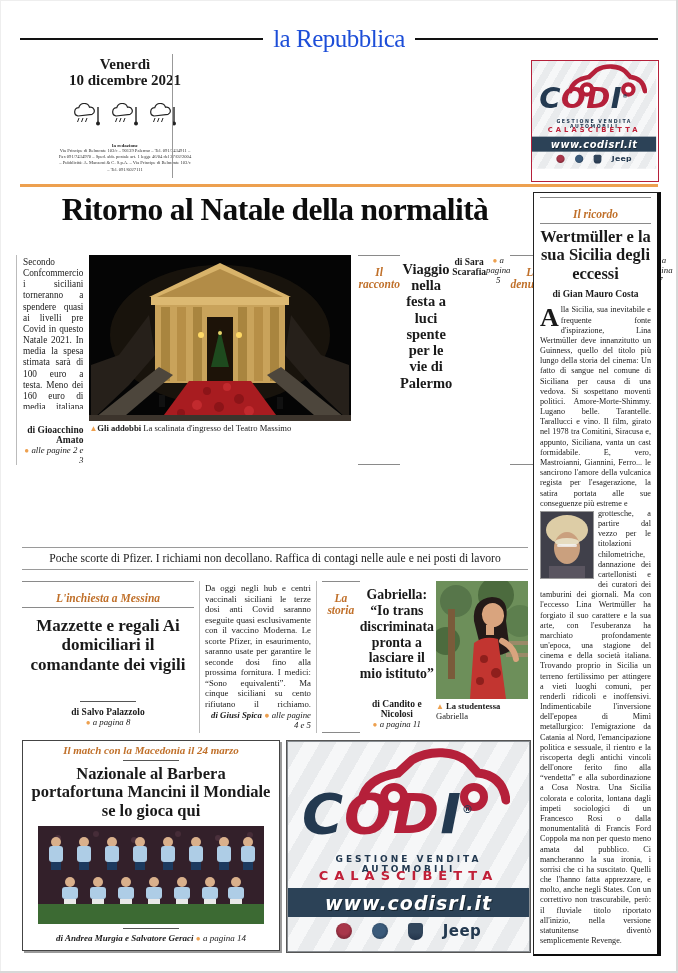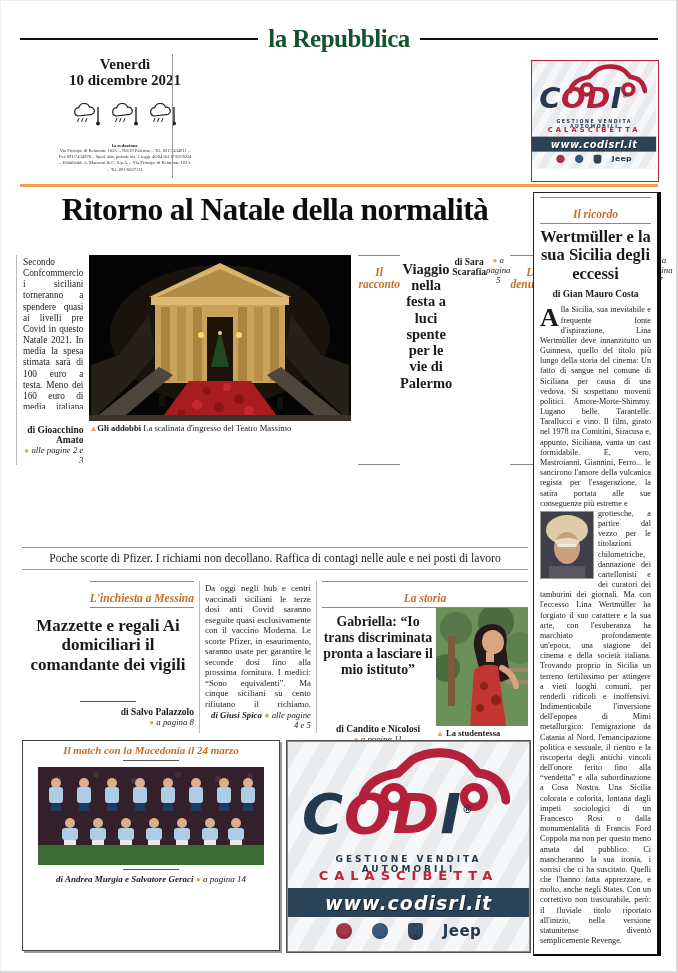--- a/index.html
+++ b/index.html
@@ -1,20 +1,20 @@
 <!DOCTYPE html>
 <html><head>
 <meta charset="utf-8">
 <style>
   html,body{margin:0;padding:0;background:#ffffff;}
   .paper{position:relative;width:678px;height:973px;background:#fff;font-family:"Liberation Serif","DejaVu Serif",serif;color:#1a1a1a;overflow:hidden;box-shadow:inset -2px -2px 0 #d8d8d8, inset 1px 1px 0 #eee;}
   
   .brand-row{position:absolute;top:28px;left:20px;right:20px;height:22px;display:flex;align-items:center;gap:10px;}
   .brand-row .bline{flex:1;border-top:2px solid #121212;}
-  .brand{font-size:25px;font-weight:700;letter-spacing:-.5px;white-space:nowrap;color:#14532d;}
+  .brand{font-size:25px;font-weight:400;letter-spacing:-.5px;white-space:nowrap;color:#1d4ed8;}
   .masthead{position:absolute;top:54px;left:20px;right:20px;height:128px;}
   .date-box{position:absolute;left:38px;top:2px;width:134px;text-align:center;}
   .day{font-size:15px;font-weight:bold;}
   .date{font-size:15px;font-weight:bold;margin-top:-1px;}
   .weather{display:flex;justify-content:center;gap:8px;margin-top:14px;}
   .redaction{margin-top:16px;text-align:center;}
   .red-h{display:block;font-size:5px;font-weight:bold;}
   .red-t{display:block;font-size:4.6px;line-height:1.35;color:#333;}
   .vdiv{position:absolute;left:152px;top:0;height:124px;border-left:1px solid #999;}
   .city{position:absolute;left:160px;width:350px;top:2px;text-align:center;font-size:88px;font-weight:bold;letter-spacing:-2px;line-height:1.05;color:#0d0d0d;}
@@ -69,27 +69,27 @@
   .ricordo-head{font-size:16.5px;font-weight:bold;text-align:center;line-height:1.12;margin:4px 0 6px;}
   .ricordo .byline{margin-bottom:6px;}
   .ricordo-body{font-size:8.2px;line-height:1.24;text-align:justify;}
   .dropcap{float:left;font-size:26px;line-height:.85;font-weight:bold;padding:2px 2px 0 0;}
   .wm-photo{float:left;width:52px;height:66px;margin:2px 4px 2px 0;border:1px solid #999;}
   
   .covid-head{position:absolute;top:466px;left:22px;width:506px;text-align:center;font-size:33px;font-weight:bold;letter-spacing:-.8px;line-height:1.1;color:#0d0d0d;}
   .covid-subwrap{position:absolute;top:547px;left:22px;width:506px;}
   .covid-sub{font-size:11.6px;text-align:center;white-space:nowrap;padding:4px 0;}
   .row-covid{position:absolute;top:581px;left:22px;width:506px;height:152px;display:flex;}
-  .col-inch{width:172px;display:flex;flex-direction:column;align-items:flex-end;}
+  .col-inch{width:172px;display:flex;flex-direction:column;}
   .inch-head{font-size:17px;font-weight:bold;text-align:center;line-height:1.14;margin-top:8px;flex:0 0 auto;}
   .col-mid{width:106px;border-left:1px solid #bbb;border-right:1px solid #bbb;margin:0 5px;padding:2px 5px 0;display:flex;flex-direction:column;}
   .col-mid .txt{flex:1;overflow:hidden;font-size:8.8px;line-height:1.2;text-align:justify;}
   .col-mid .sig{font-size:8.8px;text-align:right;padding:2px 0 3px;}
   .col-mid .sig b{font-weight:bold;font-style:italic;}
-  .col-storia{flex:1;display:flex;flex-direction:column;}
+  .col-storia{flex:1;display:flex;flex-direction:row;}
   .storia-inner{display:flex;gap:2px;flex:1;}
   .storia-left{flex:1;display:flex;flex-direction:column;}
   .storia-head{font-size:13.8px;font-weight:bold;text-align:center;line-height:1.15;margin-top:6px;flex:1;}
   .storia-photo{width:92px;}
   .spacer{flex:1;}
   
   .match-box{position:absolute;top:740px;left:22px;width:258px;height:211px;border:1px solid #444;box-shadow:2px 2px 0 #9a9a9a;box-sizing:border-box;padding:3px 6px;background:#fff;}
   .match-kicker{font-size:11px;font-weight:bold;font-style:italic;color:#c0702a;text-align:center;}
   .match-head{font-size:16.5px;font-weight:bold;text-align:center;line-height:1.12;margin-top:4px;}
   .match-photo{display:block;margin:6px auto 0;}
@@ -296,20 +296,21 @@
           </svg>
           <div class="caption"><span class="tri">▲</span> <b>La studentessa</b><span> Gabriella</span></div>
         </div>
       </div>
     </div>
   </div>
 
   <div class="match-box">
     <div class="match-kicker">Il match con la Macedonia il 24 marzo</div>
     <div class="midrule"></div>
+    <div class="match-head">Nazionale al Barbera portafortuna Mancini il Mondiale se lo gioca qui</div>
     <svg class="match-photo" width="226" height="98" viewBox="0 0 226 98">
       <rect width="226" height="98" fill="#33202a"></rect>
       <circle cx="20" cy="12" r="3" fill="#4a303c"></circle>
         <circle cx="58" cy="8" r="3" fill="#462c38"></circle>
         <circle cx="96" cy="14" r="3" fill="#4a303c"></circle>
         <circle cx="140" cy="8" r="3" fill="#462c38"></circle>
         <circle cx="180" cy="12" r="3" fill="#4a303c"></circle>
         <circle cx="212" cy="9" r="3" fill="#462c38"></circle>
       <rect y="78" width="226" height="20" fill="#3c6a33"></rect>
       <defs>

